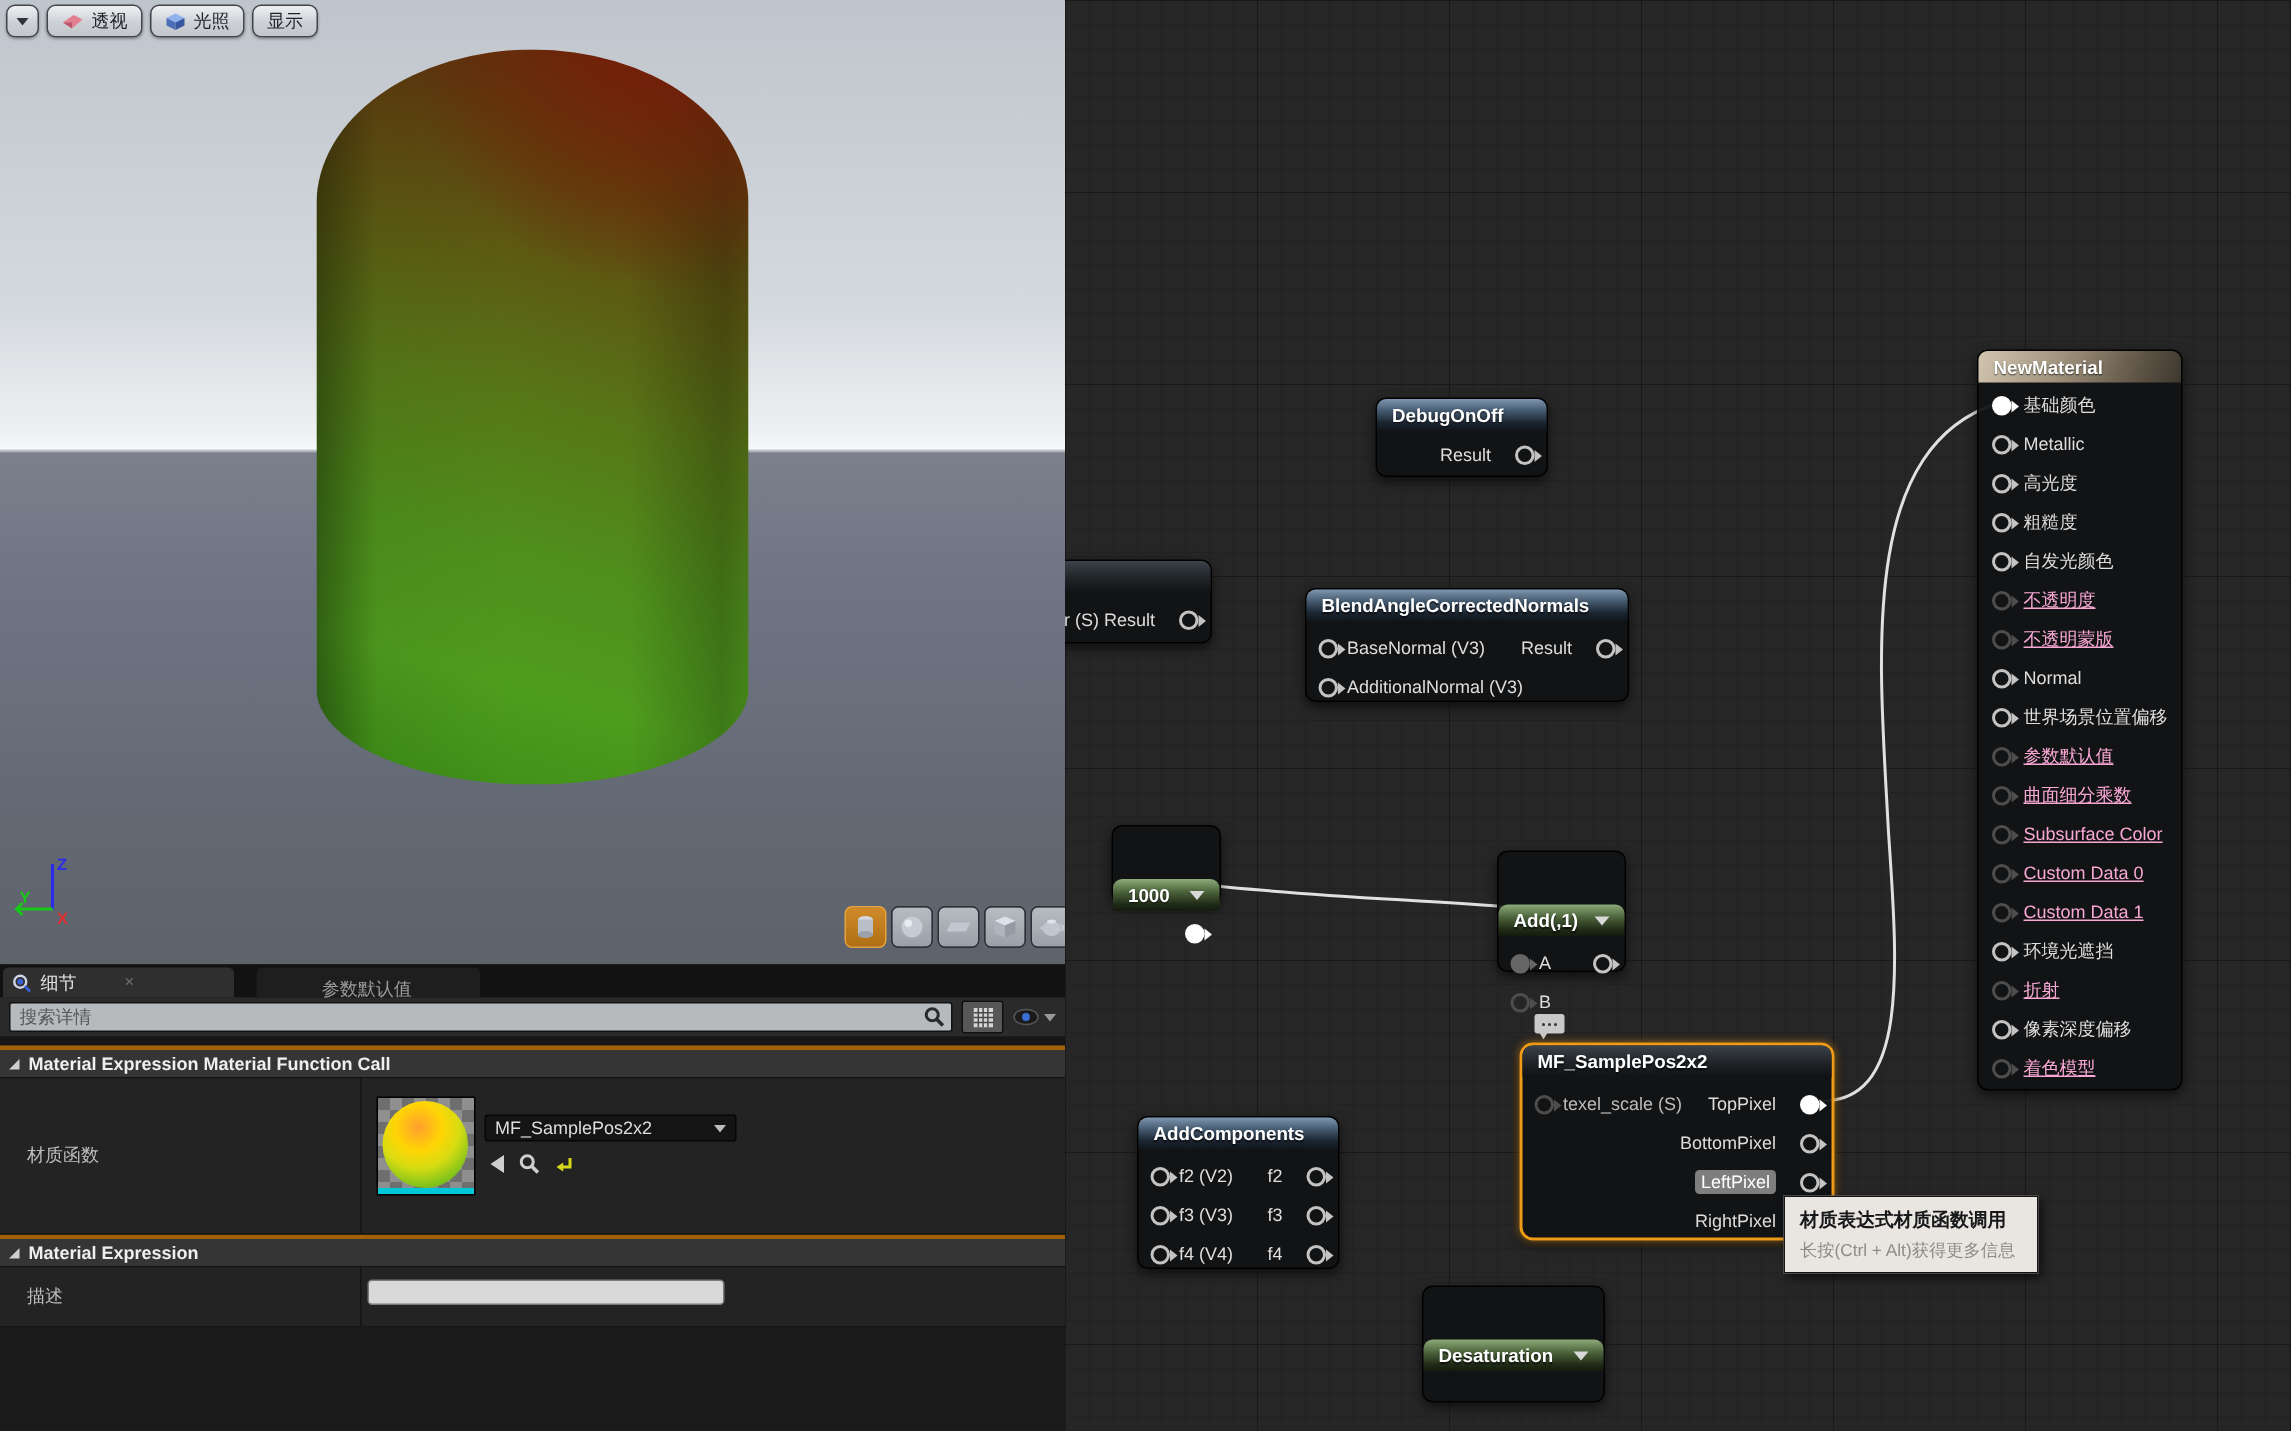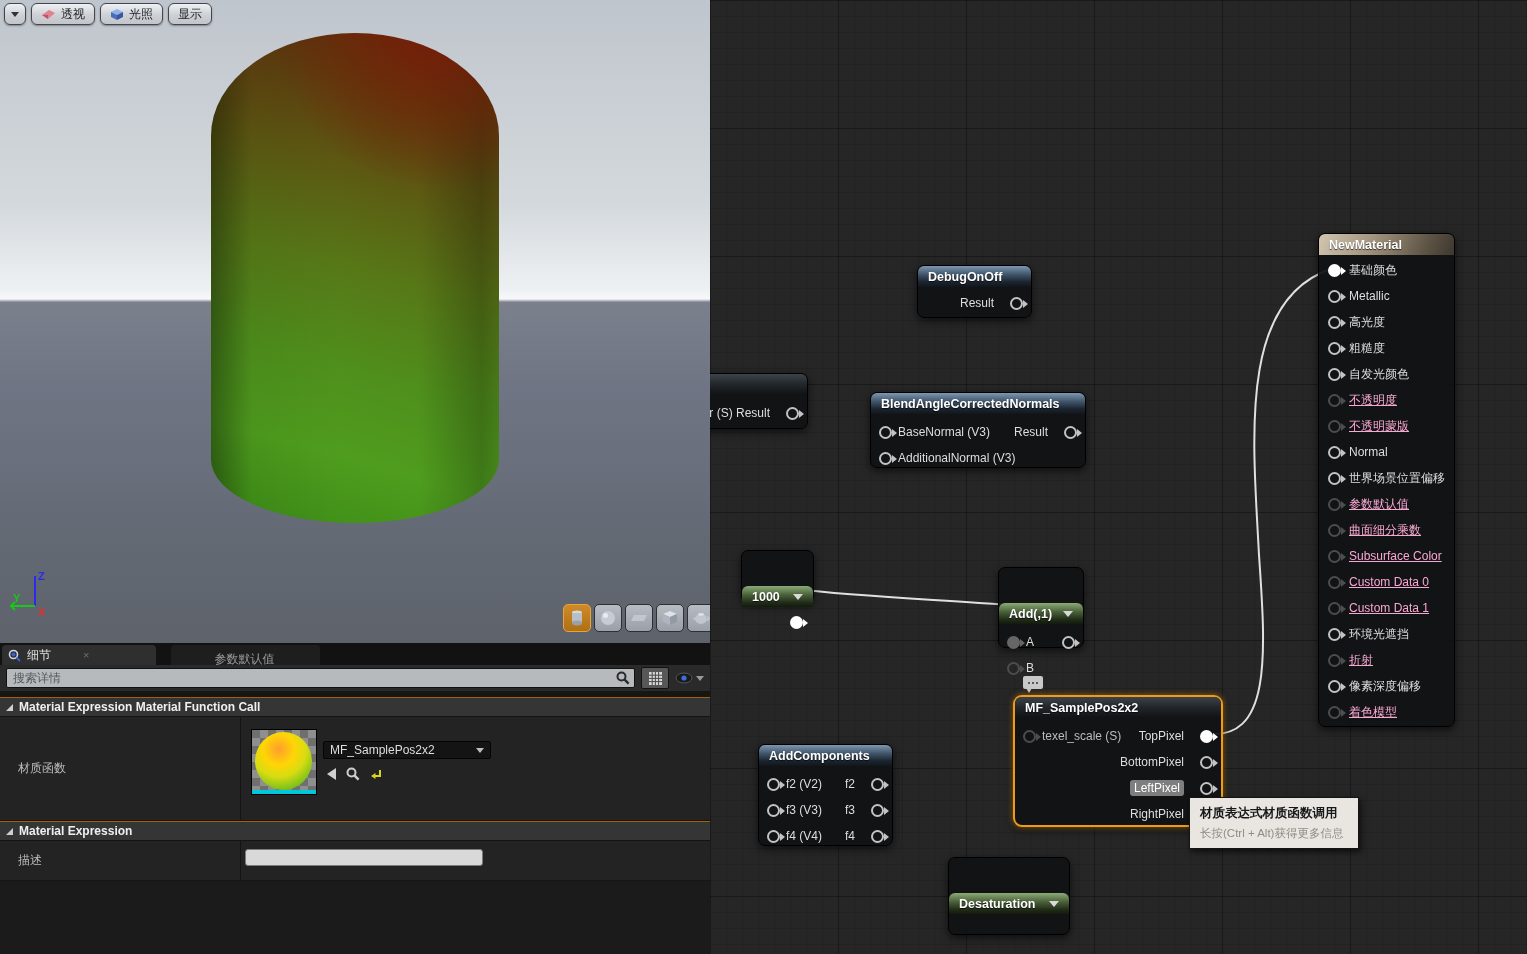--- a/index.html
+++ b/index.html
@@ -48,21 +48,21 @@
   .tab .x{color:#6f6f6f;font-size:11px;margin-left:26px;}
   .searchrow{height:26px;background:#2a2a2a;display:flex;align-items:center;padding:0 6px;gap:6px;}
   .searchbox{position:relative;flex:1;height:18px;background:#b7babc;border:1px solid #111;border-radius:2px;}
   .searchbox input{position:absolute;inset:0;background:transparent;border:none;outline:none;
     font-size:12px;color:#404040;padding:0 22px 0 6px;font-family:inherit;}
   .searchbox input::placeholder{color:#55595c;}
   .search-mag{position:absolute;right:4px;top:2px;}
   .mini-btn{width:26px;height:20px;border:1px solid #111;border-radius:2px;background:#575757;
     display:flex;align-items:center;justify-content:center;}
   .eye-wrap{display:flex;align-items:center;gap:3px;}
-  .sec-hdr{height:18px;background:#353535;border-top:1px solid #a16207;border-bottom:1px solid #141414;
+  .sec-hdr{height:18px;background:#353535;border-top:3px solid #a16207;border-bottom:1px solid #141414;
     display:flex;align-items:center;gap:6px;padding:0 6px;color:#efefef;font-size:12px;font-weight:700;}
   .sec-tri{width:0;height:0;border-left:7px solid transparent;border-bottom:7px solid #cfcfcf;}
   .drow{position:relative;background:#232323;border-bottom:1px solid #161616;display:flex;}
   .dlabel{width:240px;flex:none;color:#bdbdbd;font-size:12px;display:flex;align-items:center;padding-left:18px;box-sizing:border-box;}
   .dvalue{flex:1;border-left:1px solid #141414;position:relative;}
   .thumb{position:absolute;left:10px;top:12px;width:64px;height:64px;border:1px solid #000;
     background:repeating-conic-gradient(#8f8f8f 0 25%,#6f6f6f 0 50%);background-size:16px 16px;}
   .thumb .ball{position:absolute;left:3px;top:2px;width:57px;height:58px;border-radius:50%;
     background:radial-gradient(circle at 42% 30%,#ff9e2e 0%,#ffd505 30%,#d8dc12 52%,#86c51a 74%,#4f9f12 95%);}
   .thumb .bar{position:absolute;left:0;right:0;bottom:0;height:4px;background:#00c8d8;}

